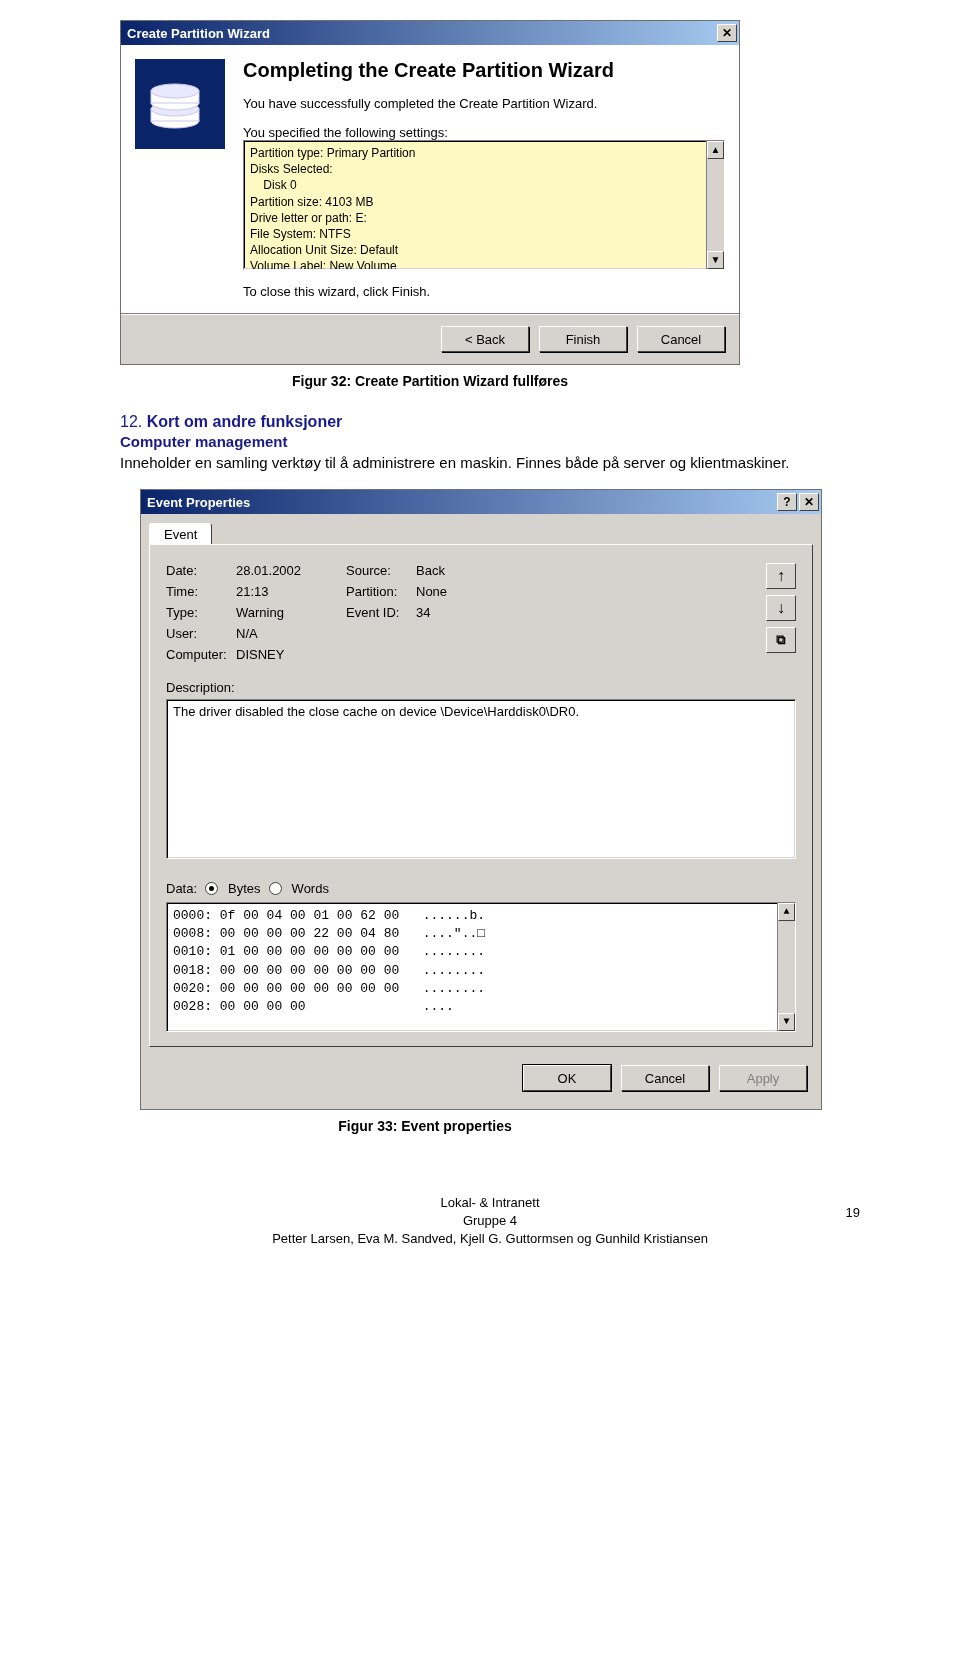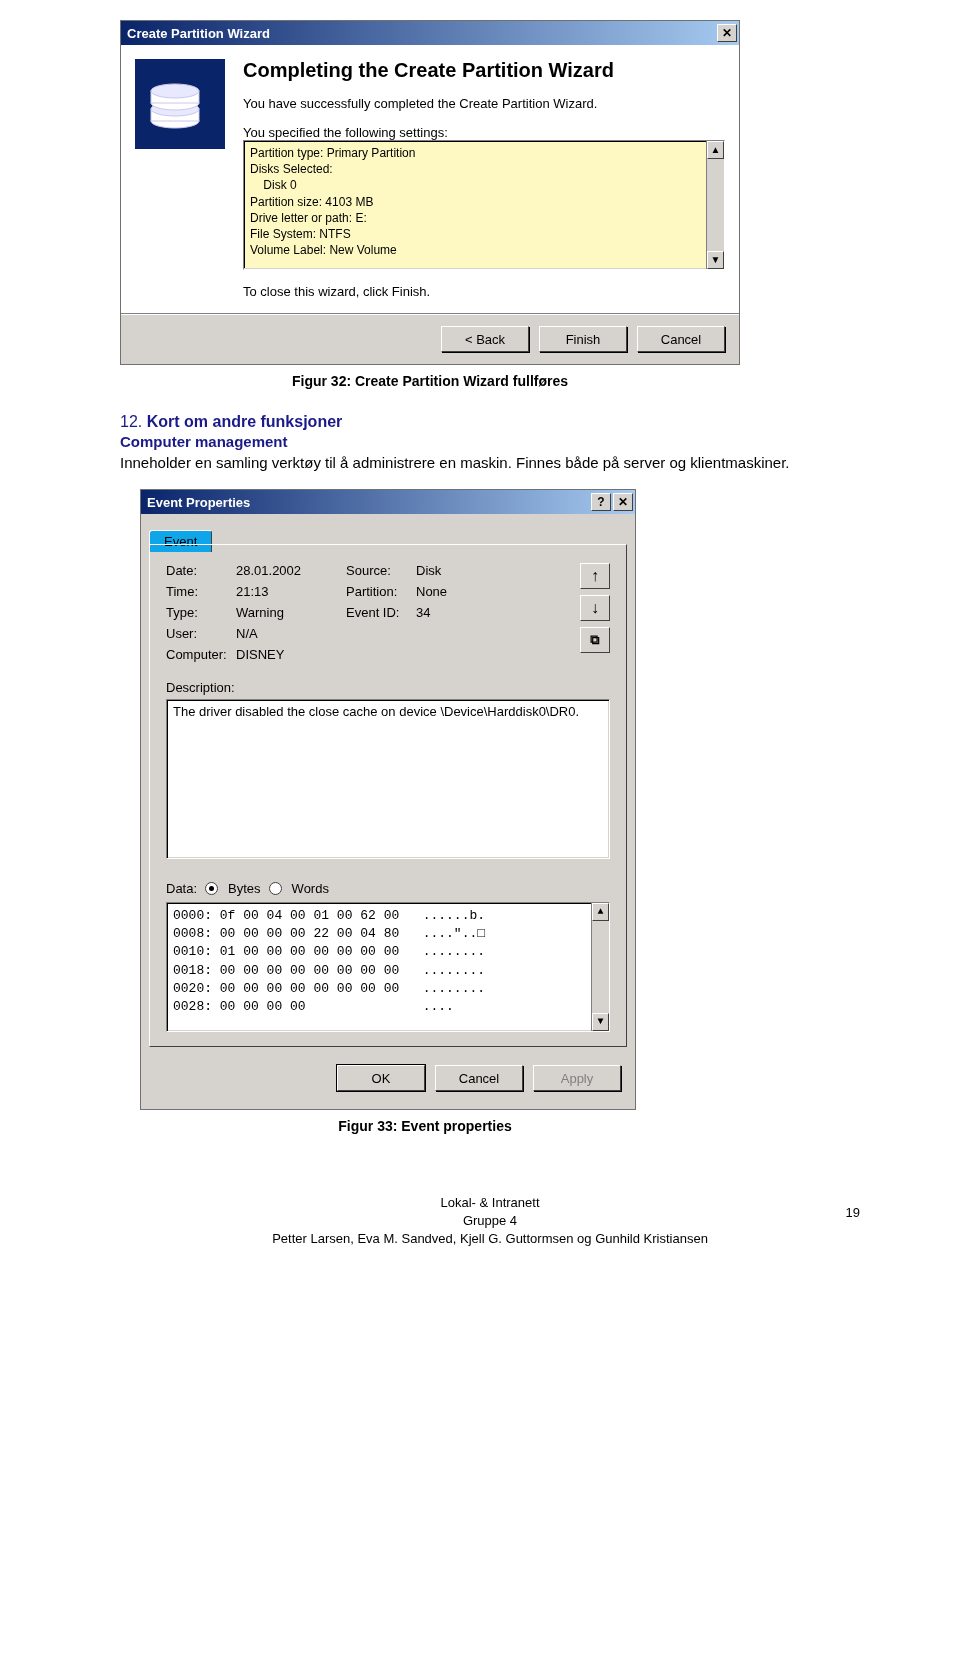--- a/index.html
+++ b/index.html
@@ -105,40 +105,40 @@
     width: 620px;
   }
 
   .section-num { font-weight: normal; color:#1a1a8a; font-size: 16px; }
   .section-title { font-weight: bold; color:#1a1a8a; font-size: 16px; }
   .subhead { font-weight: bold; color:#1a1a8a; font-size: 15px; margin-top: 2px; }
   .bodytext { font-size: 15px; margin: 4px 0 18px 0; max-width: 680px; }
 
   
   .event {
-    width: 496px;
+    width: 682px;
     border: 1px solid #707070;
     background: #d6d3ce;
     margin: 0 0 8px 20px;
   }
   .event .titlebar { background: linear-gradient(to right, #0a246a, #a6caf0); }
   .tabstrip {
     padding: 8px 8px 0 8px;
     position: relative;
   }
   .tab {
     display:inline-block;
     border: 1px solid #fff;
     border-right-color:#404040;
     border-bottom: none;
     border-radius: 3px 3px 0 0;
     padding: 3px 14px;
-    background:#0ea5e9;
-    font-size: 13px;
-    position: relative; top: 8px;
+    background:#ffffff;
+    font-size: 13px;
+    position: relative; top: 1px;
   }
   .tabpanel {
     margin: 0 8px 8px 8px;
     border: 1px solid #fff;
     border-right-color:#404040; border-bottom-color:#404040;
     padding: 18px 16px 14px 16px;
     font-size: 13px;
     min-height: 500px;
     position: relative;
   }
@@ -238,20 +238,21 @@
         <div class="wizard-heading">Completing the Create Partition Wizard</div>
         <div class="wizard-sub">You have successfully completed the Create Partition Wizard.</div>
         <div>You specified the following settings:</div>
         <div class="settings-box">
           <div>Partition type: Primary Partition</div>
           <div>Disks Selected:</div>
           <div style="white-space:pre">    Disk 0</div>
           <div>Partition size: 4103 MB</div>
           <div>Drive letter or path: E:</div>
           <div>File System: NTFS</div>
+          <div>Allocation Unit Size: Default</div>
           <div>Volume Label: New Volume</div>
           <div class="settings-scroll">
             <div class="sbtn">▲</div>
             <div class="sbtn">▼</div>
           </div>
         </div>
         <div class="wizard-close">To close this wizard, click Finish.</div>
       </div>
     </div>
     <div class="wizard-buttons">
@@ -292,21 +293,21 @@
         </div>
         <div class="sqbtn">
           <span style="font-size:13px">⧉</span>
         </div>
       </div>
 
       <div class="ev-grid">
         <div>Date:</div>
         <div>28.01.2002</div>
         <div>Source:</div>
-        <div>Disk</div>
+        <div>Back</div>
 
         <div>Time:</div>
         <div>21:13</div>
         <div>Partition:</div>
         <div>None</div>
 
         <div>Type:</div>
         <div>Warning</div>
         <div>Event ID:</div>
         <div>34</div>

